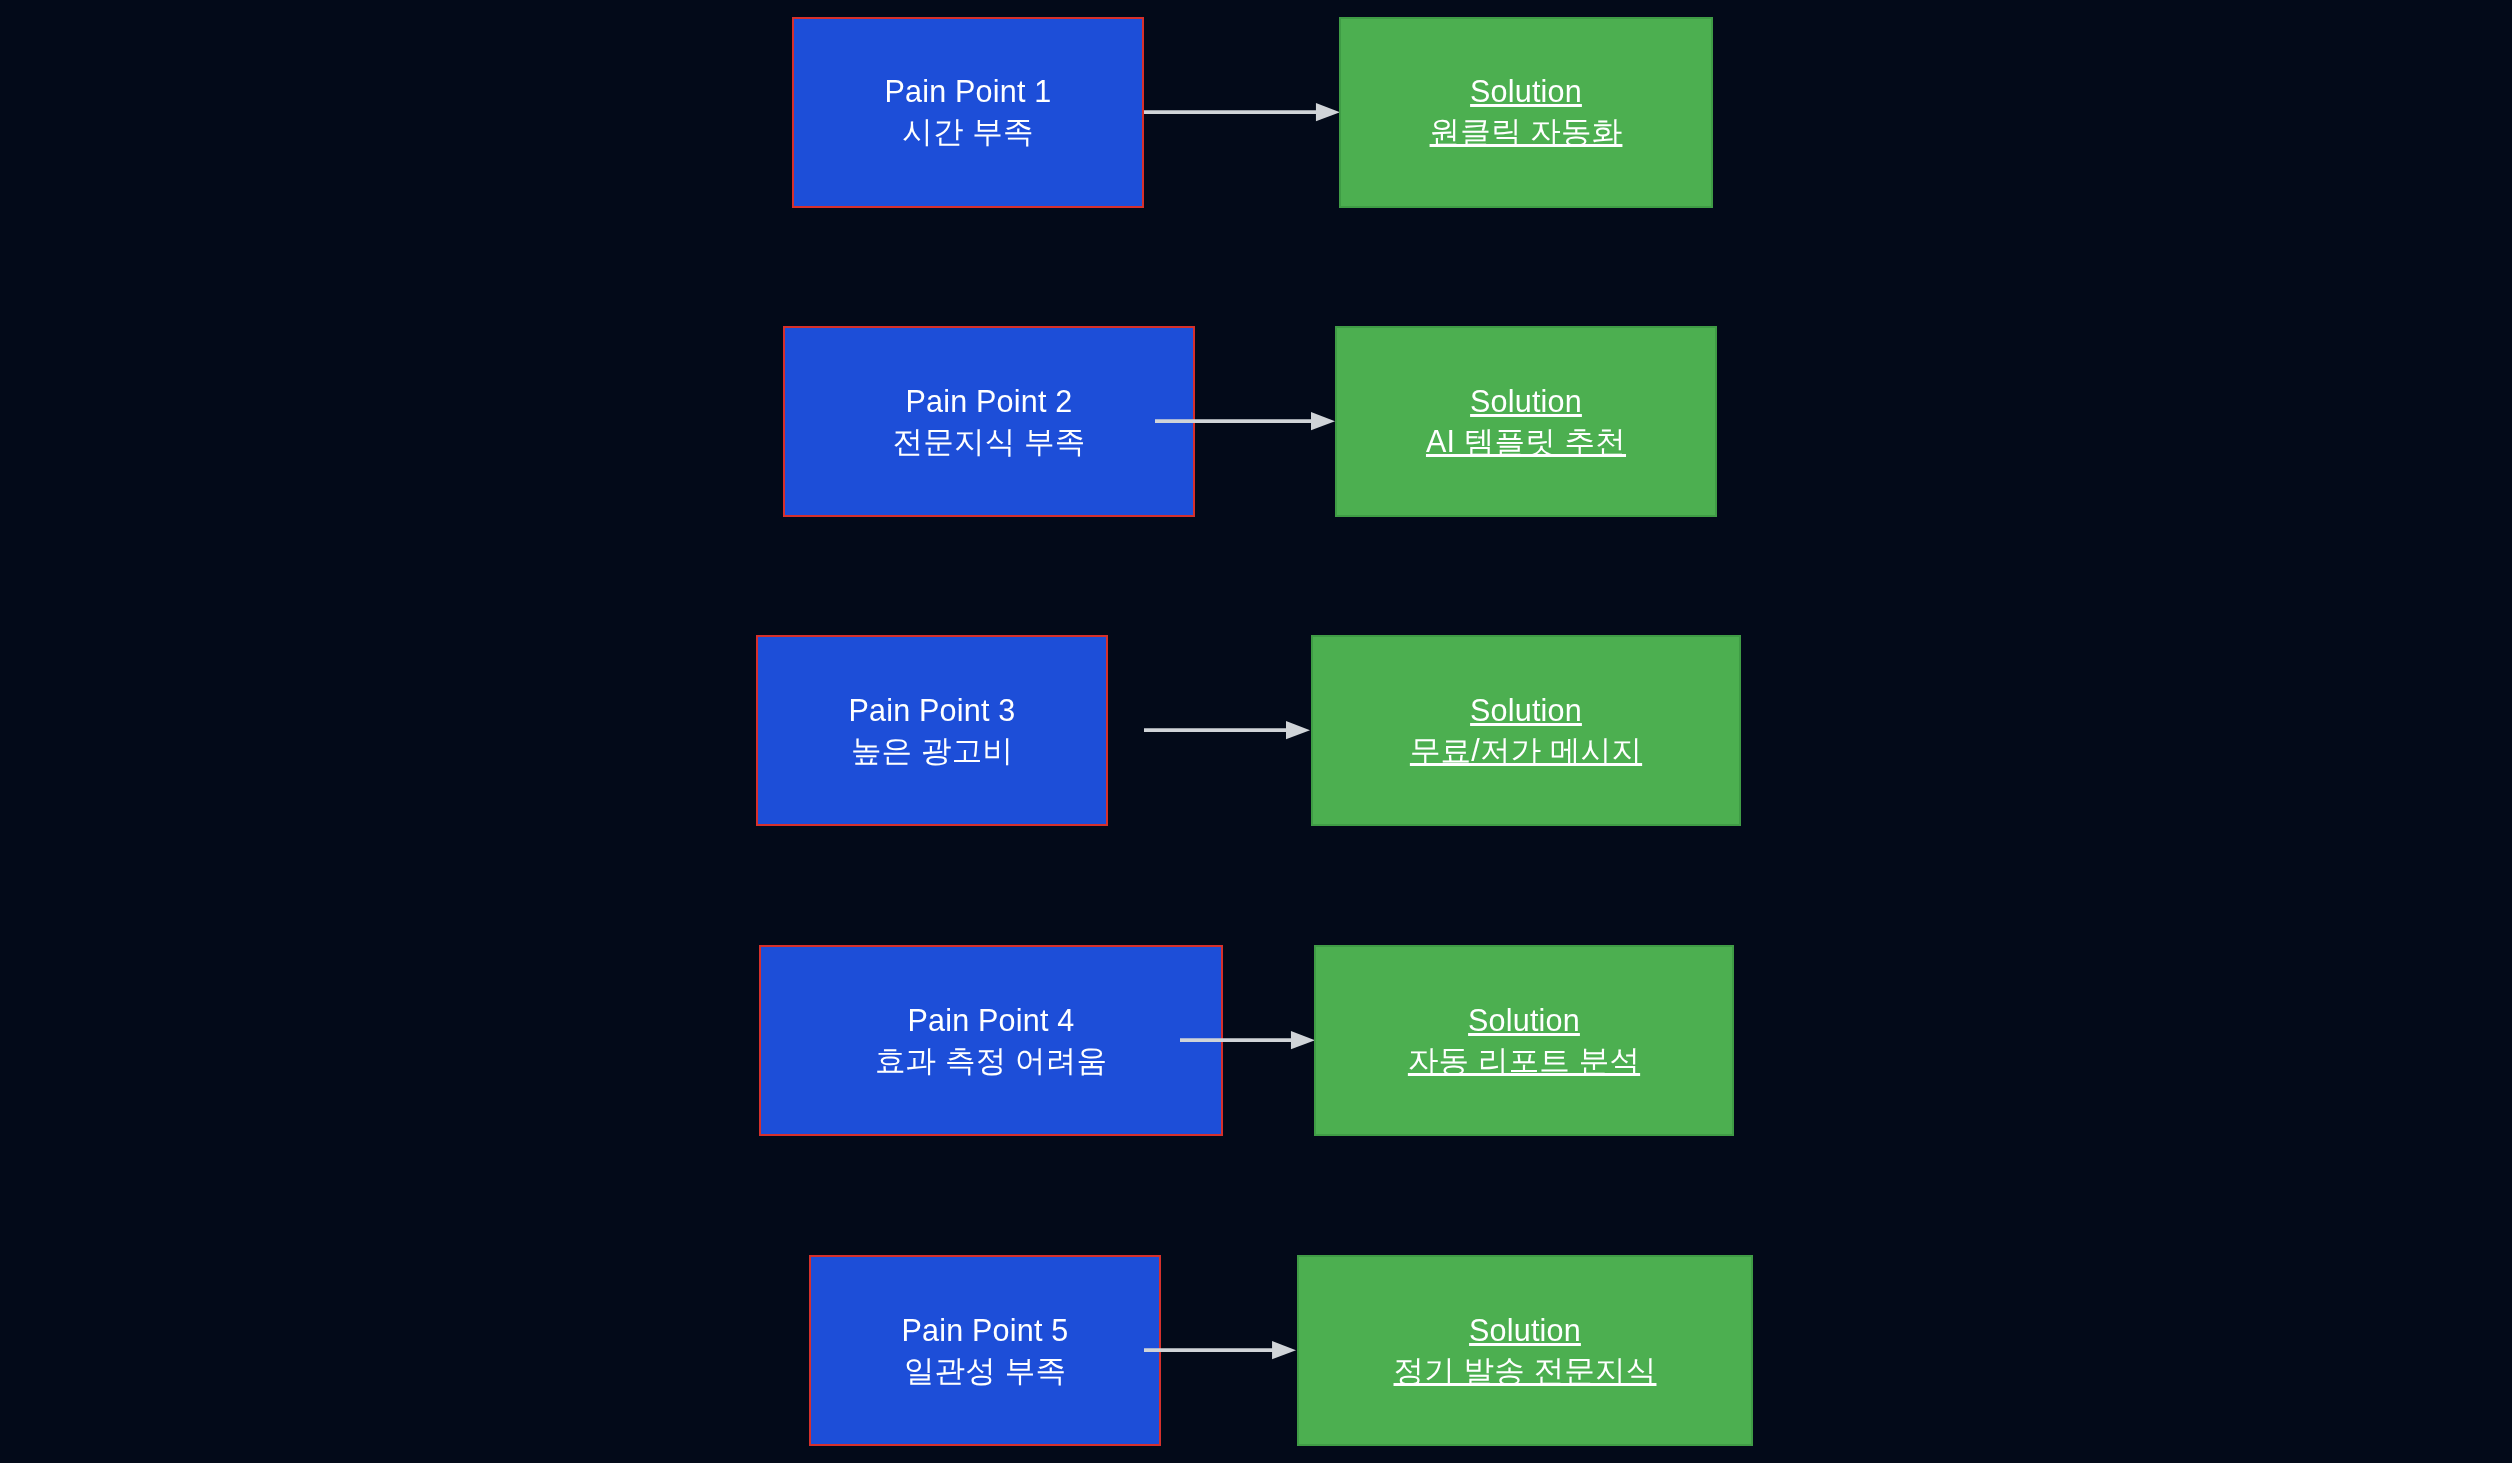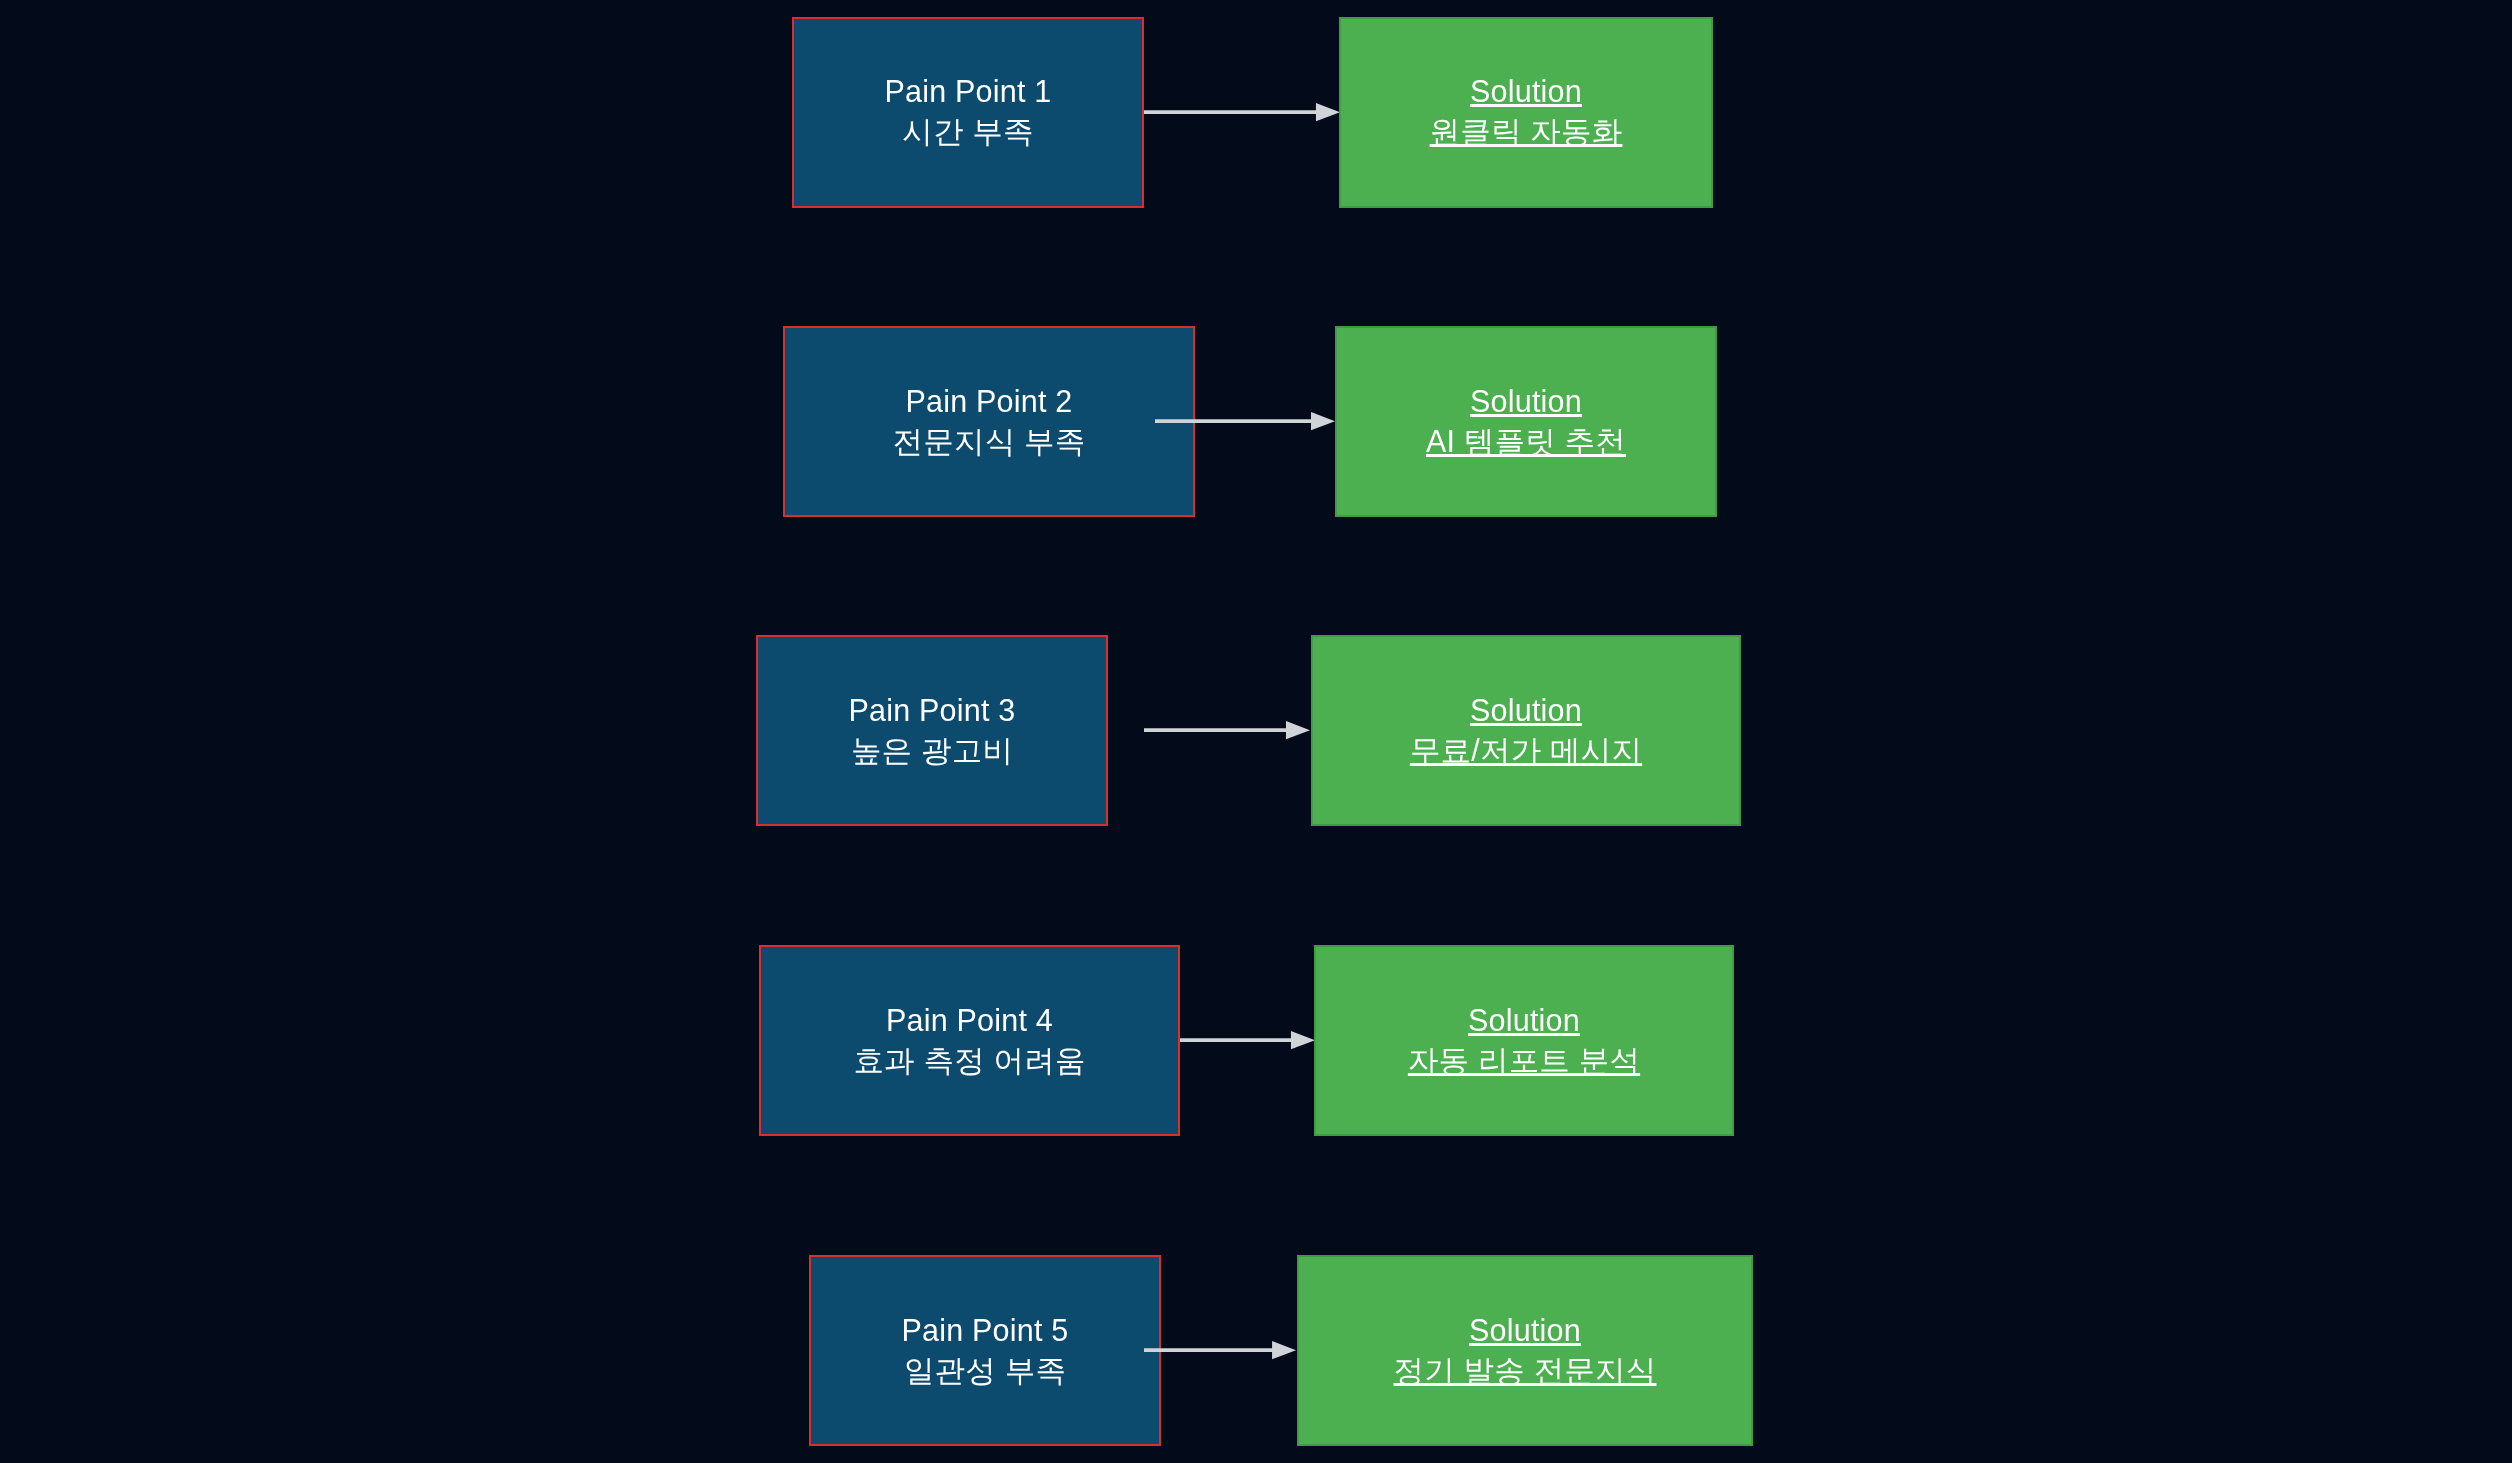--- a/index.html
+++ b/index.html
@@ -36,21 +36,21 @@
     color: #ffffff;
     text-align: center;
     line-height: 1.30;
     font-size: 30.5px;
     font-weight: 400;
     letter-spacing: 0.2px;
   }
   .node .l1 { display: block; }
   .node .l2 { display: block; }
   .node.pain {
-    background: #0c4a6e;
+    background: #1d4ed8;
     border: 2.8px solid #d6302c;
   }
   .node.solution {
     background: #4caf50;
     border: 2.8px solid #3f9c45;
     text-decoration: underline;
   }
   .connector {
     position: absolute;
     height: 20.3px;
@@ -113,21 +113,21 @@
         <polygon points="154,1 180,11 154,21" fill="#d0d4d8"></polygon>
       </svg>
     </div>
     <div class="node solution" style="left:1311px; top:0px; width:430px; height:191px;">
       <span class="l1">Solution</span>
       <span class="l2">무료/저가 메시지</span>
     </div>
   </div>
 
   <div class="row" style="top:945px;">
-    <div class="node pain" style="left:759px; top:0px; width:421px; height:191px;">
+    <div class="node pain" style="left:759px; top:0px; width:464px; height:191px;">
       <span class="l1">Pain Point 4</span>
       <span class="l2">효과 측정 어려움</span>
     </div>
     <div class="connector" style="left:1180px; top:85px; width:135px;">
       <svg viewBox="0 0 146 22" preserveAspectRatio="none" aria-hidden="true">
         <line x1="0" y1="11" x2="122" y2="11" stroke="#d0d4d8" stroke-width="4"></line>
         <polygon points="120,1 146,11 120,21" fill="#d0d4d8"></polygon>
       </svg>
     </div>
     <div class="node solution" style="left:1314px; top:0px; width:420px; height:191px;">

